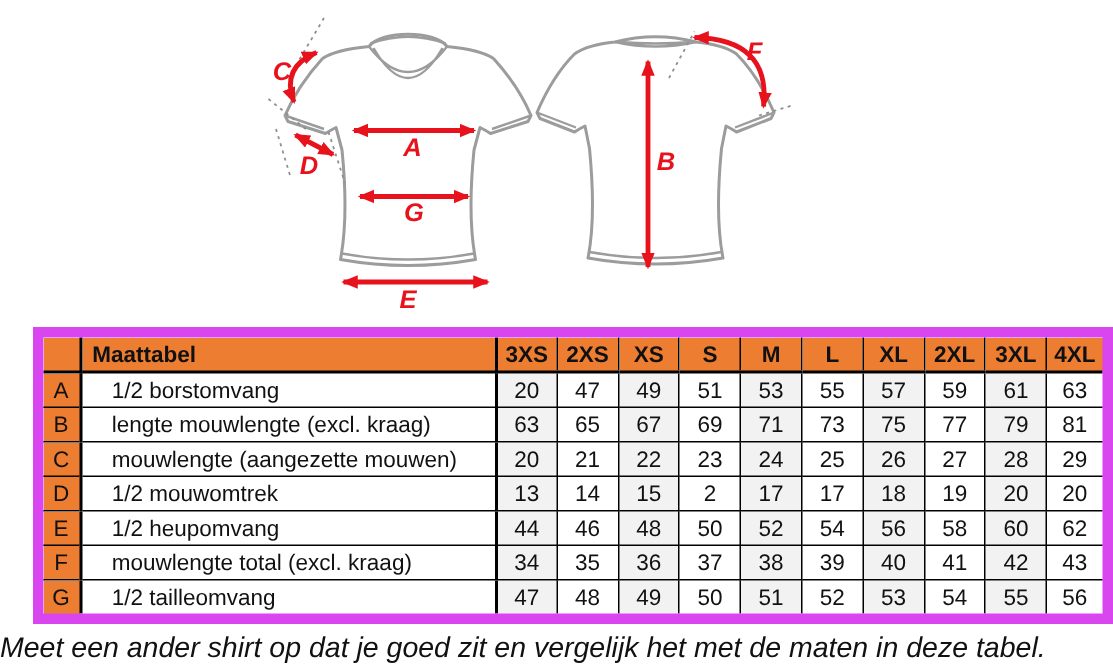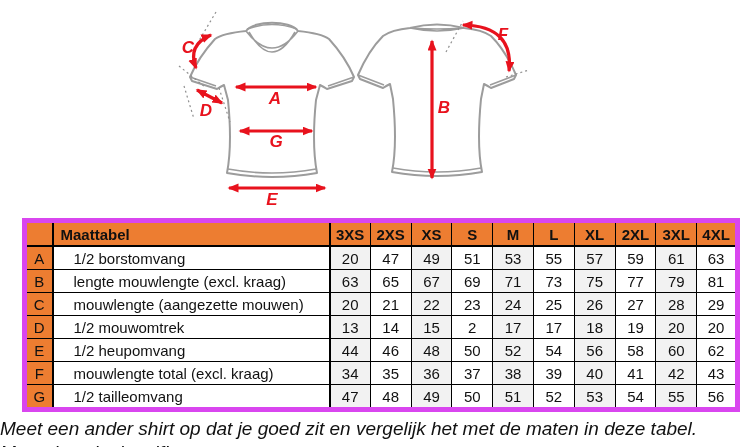--- a/index.html
+++ b/index.html
@@ -15,21 +15,21 @@
   .detail{fill:none;stroke:var(--gray);stroke-width:1.6;}
   .guide{fill:none;stroke:#8f8f8f;stroke-width:1.2;stroke-dasharray:2 3;}
   .arrow{fill:none;stroke:var(--red);stroke-width:3.2;}
   .mlabel{fill:var(--red);font-family:"Liberation Sans",sans-serif;
           font-size:17px;font-weight:bold;font-style:italic;text-anchor:middle;}
   #ah path{fill:var(--red);}
 
   table.size-table{
     border-collapse:collapse;table-layout:fixed;
     margin:0 0 0 22px;width:713px;
-    border:5px solid #d946ef;
+    border:7px solid #d946ef;
     font-size:15px;
   }
   .size-table th,.size-table td{
     border:1.3px solid #000;height:20px;padding:1px 0;
     text-align:center;overflow:hidden;white-space:nowrap;
   }
   .size-table thead th{background:var(--orange);border-bottom:2.2px solid #000;font-weight:bold;}
   .size-table th.title{text-align:left;padding-left:7px;border-right:2px solid #000;}
   .size-table th.corner{border-right:2px solid #000;}
   .size-table td.letter{background:var(--orange);border-right:2px solid #000;font-weight:400;}

